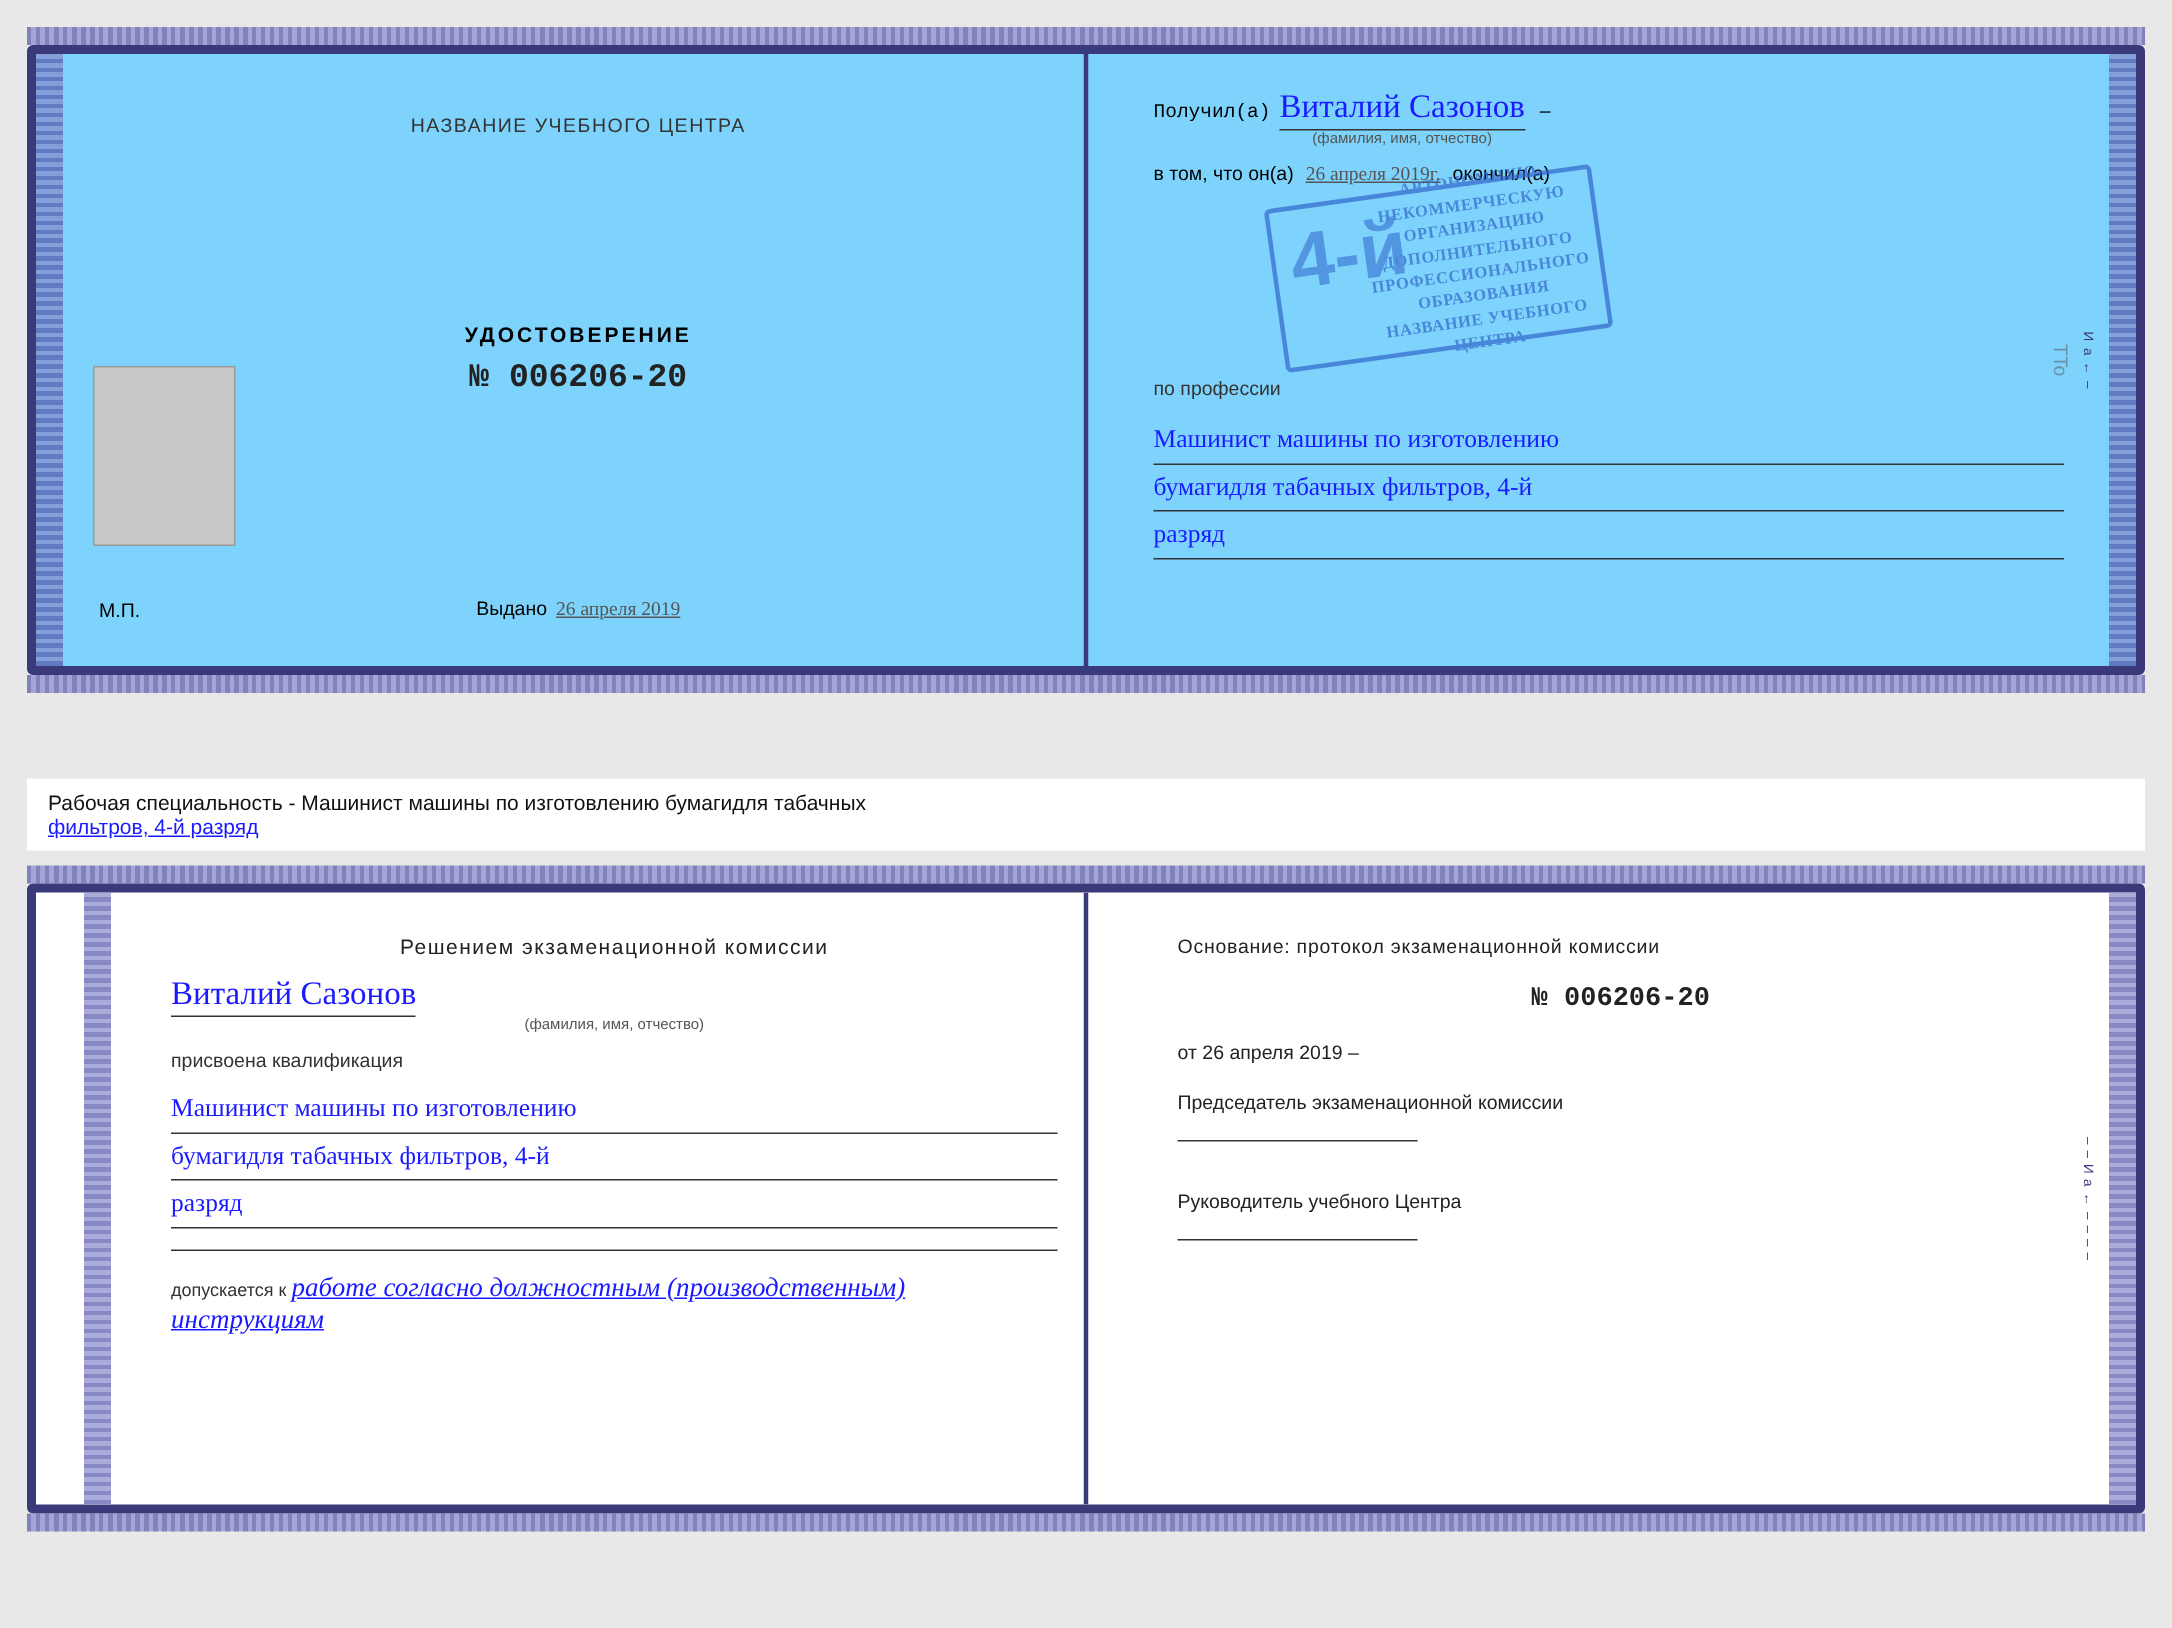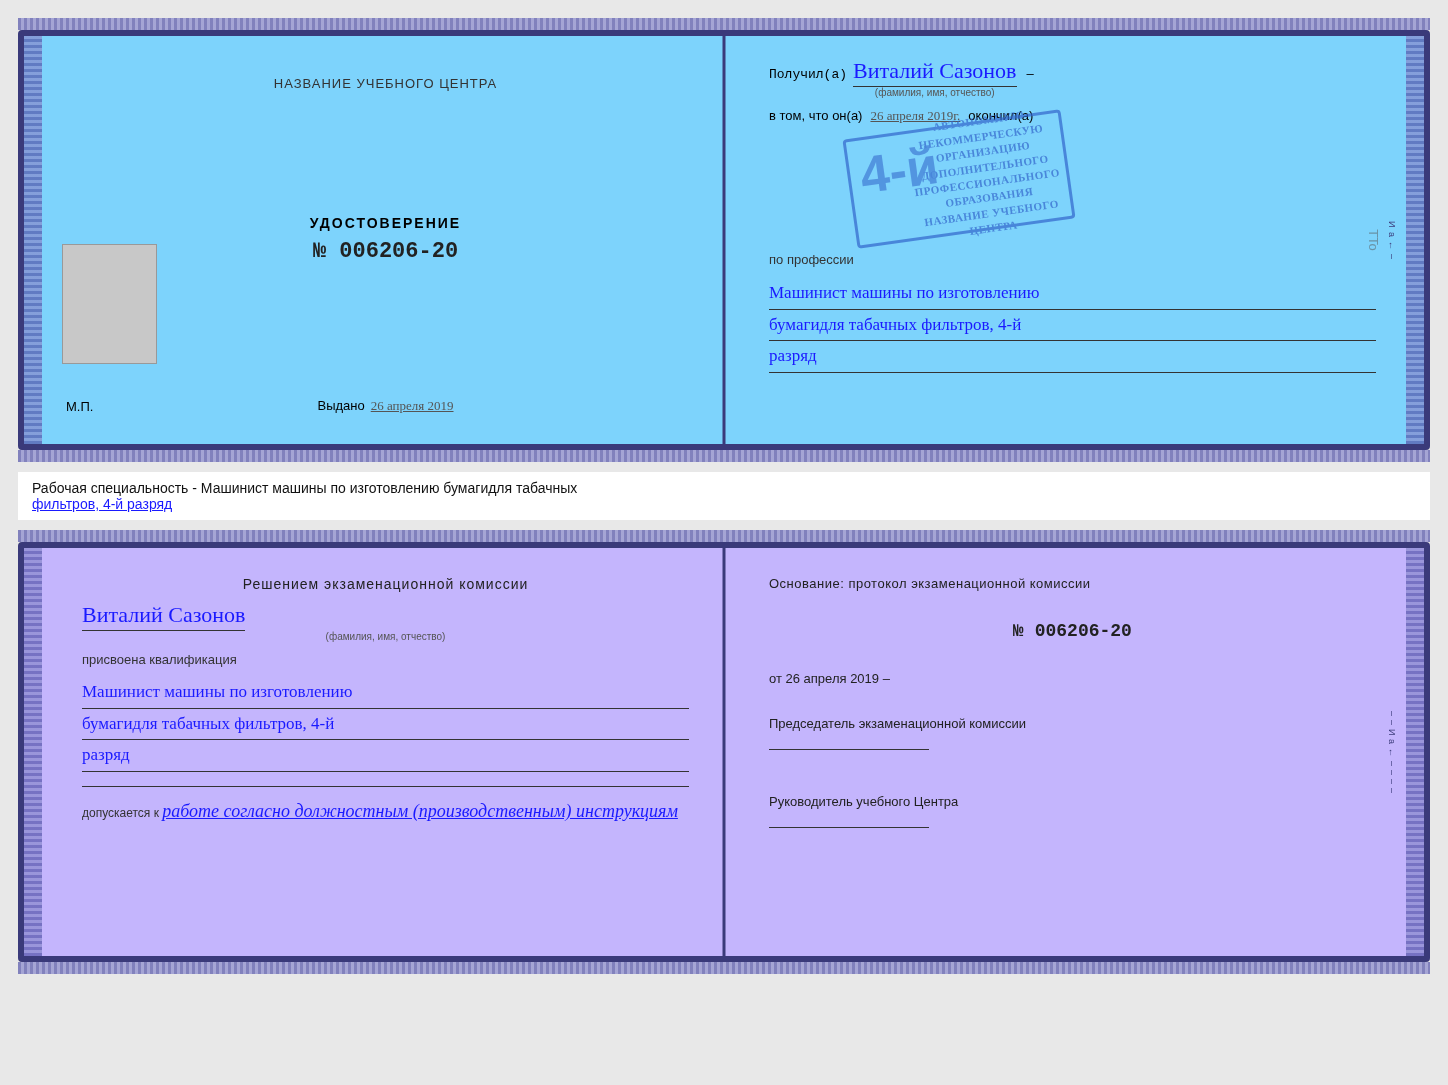--- a/index.html
+++ b/index.html
@@ -238,37 +238,39 @@
       opacity: 0.7;
     }
 
     
     .info-bar {
       background: #fff;
       padding: 8px 14px;
       font-size: 14px;
       font-family: Arial, sans-serif;
       color: #111;
+      margin-top: 47px;
     }
 
     .info-bar span.underline {
       text-decoration: underline;
       color: #1a1aff;
     }
 
     
     .doc-bottom {
-      background: #c4b5fd;
+      background: #ffffff;
       border: 6px solid #3a3a7a;
       border-radius: 4px;
       display: flex;
       width: 100%;
       min-height: 420px;
       position: relative;
       overflow: hidden;
+      padding-left: 32px;
     }
 
     .doc-bottom::after {
       content: '';
       position: absolute;
       left: 50%;
       top: 0;
       bottom: 0;
       width: 3px;
       background: #3a3a7a;
@@ -281,21 +283,21 @@
       display: flex;
       flex-direction: column;
       gap: 10px;
     }
 
     .bottom-right {
       flex: 1;
       padding: 28px 30px 28px 40px;
       display: flex;
       flex-direction: column;
-      gap: 30px;
+      gap: 18px;
     }
 
     .section-title {
       font-size: 14px;
       font-family: Arial, sans-serif;
       letter-spacing: 1px;
       text-align: center;
       color: #222;
     }
 

